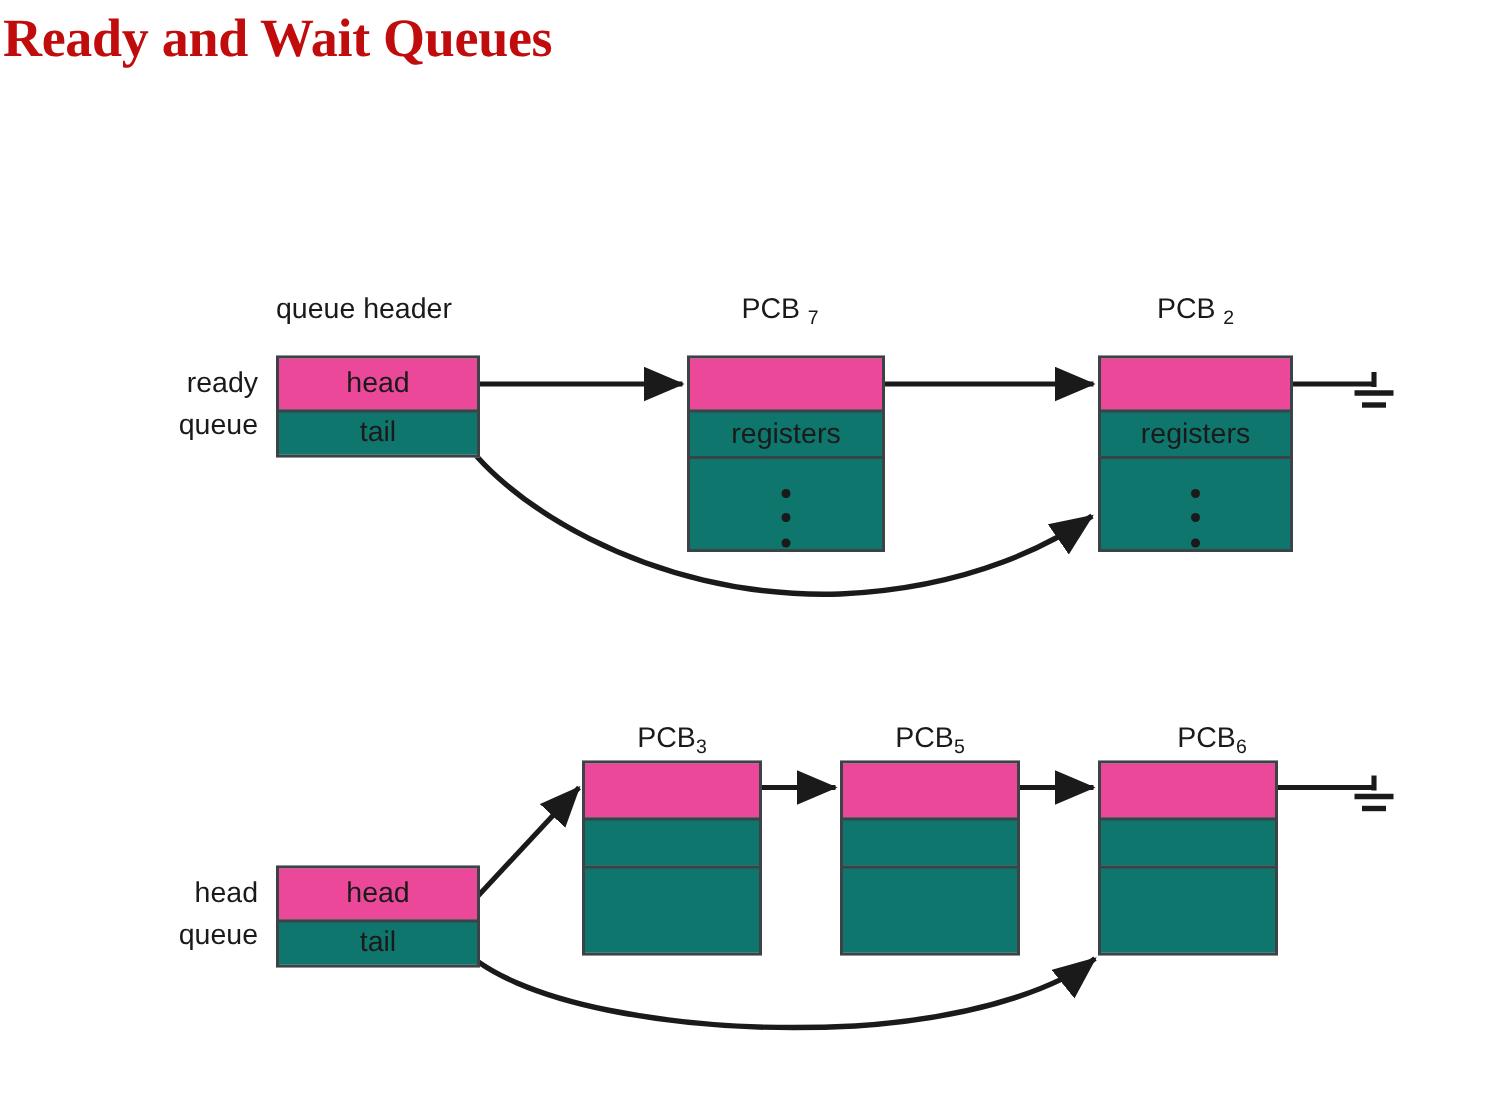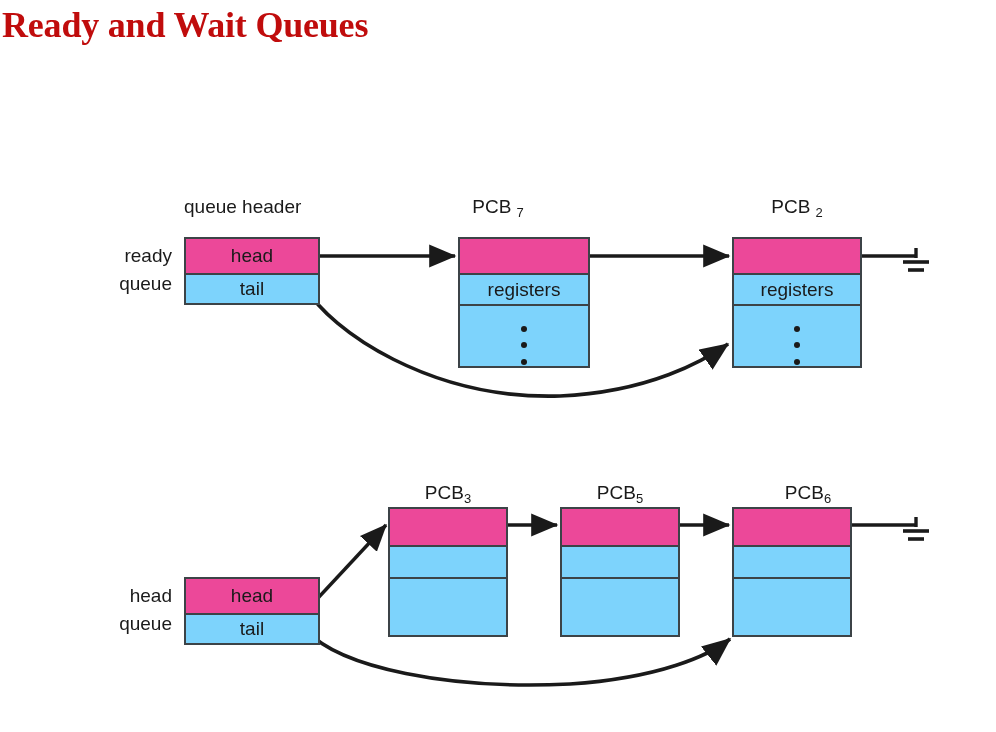--- a/index.html
+++ b/index.html
@@ -51,21 +51,21 @@
     position: absolute;
     box-sizing: border-box;
     border: 2px solid #3c4347;
     background: #d2d2d2;
   }
   .cell {
     position: absolute;
     left: 0;
     box-sizing: border-box;
     width: 100%;
-    background: #7dd3fc;
+    background: #0f766e;
     display: flex;
     align-items: center;
     justify-content: center;
     font-size: 19px;
     color: #1a1a1a;
   }
   .cell.blue {
     background: #ec4899;
   }
   .cell.divider-top {
@@ -183,21 +183,21 @@
 
     <div class="box" style="left:184px; top:237px; width:136px; height:68px;">
       <div class="cell blue" style="top:0; height:34px;">
         <span>head</span>
       </div>
       <div class="cell divider-top" style="top:34px; height:30px;">
         <span>tail</span>
       </div>
     </div>
 
-    <div class="pcb-label" style="left:432px; top:196px; width:132px;">
+    <div class="pcb-label" style="left:454px; top:196px; width:132px;">
       <span>PCB</span><span class="sp"></span><sub>7</sub>
     </div>
     <div class="box" style="left:458px; top:237px; width:132px; height:131px;">
       <div class="cell blue" style="top:0; height:34px;">
         <span></span>
       </div>
       <div class="cell divider-top" style="top:34px; height:31px;">
         <span>registers</span>
       </div>
       <div class="cell divider-top" style="top:65px; height:62px;">

